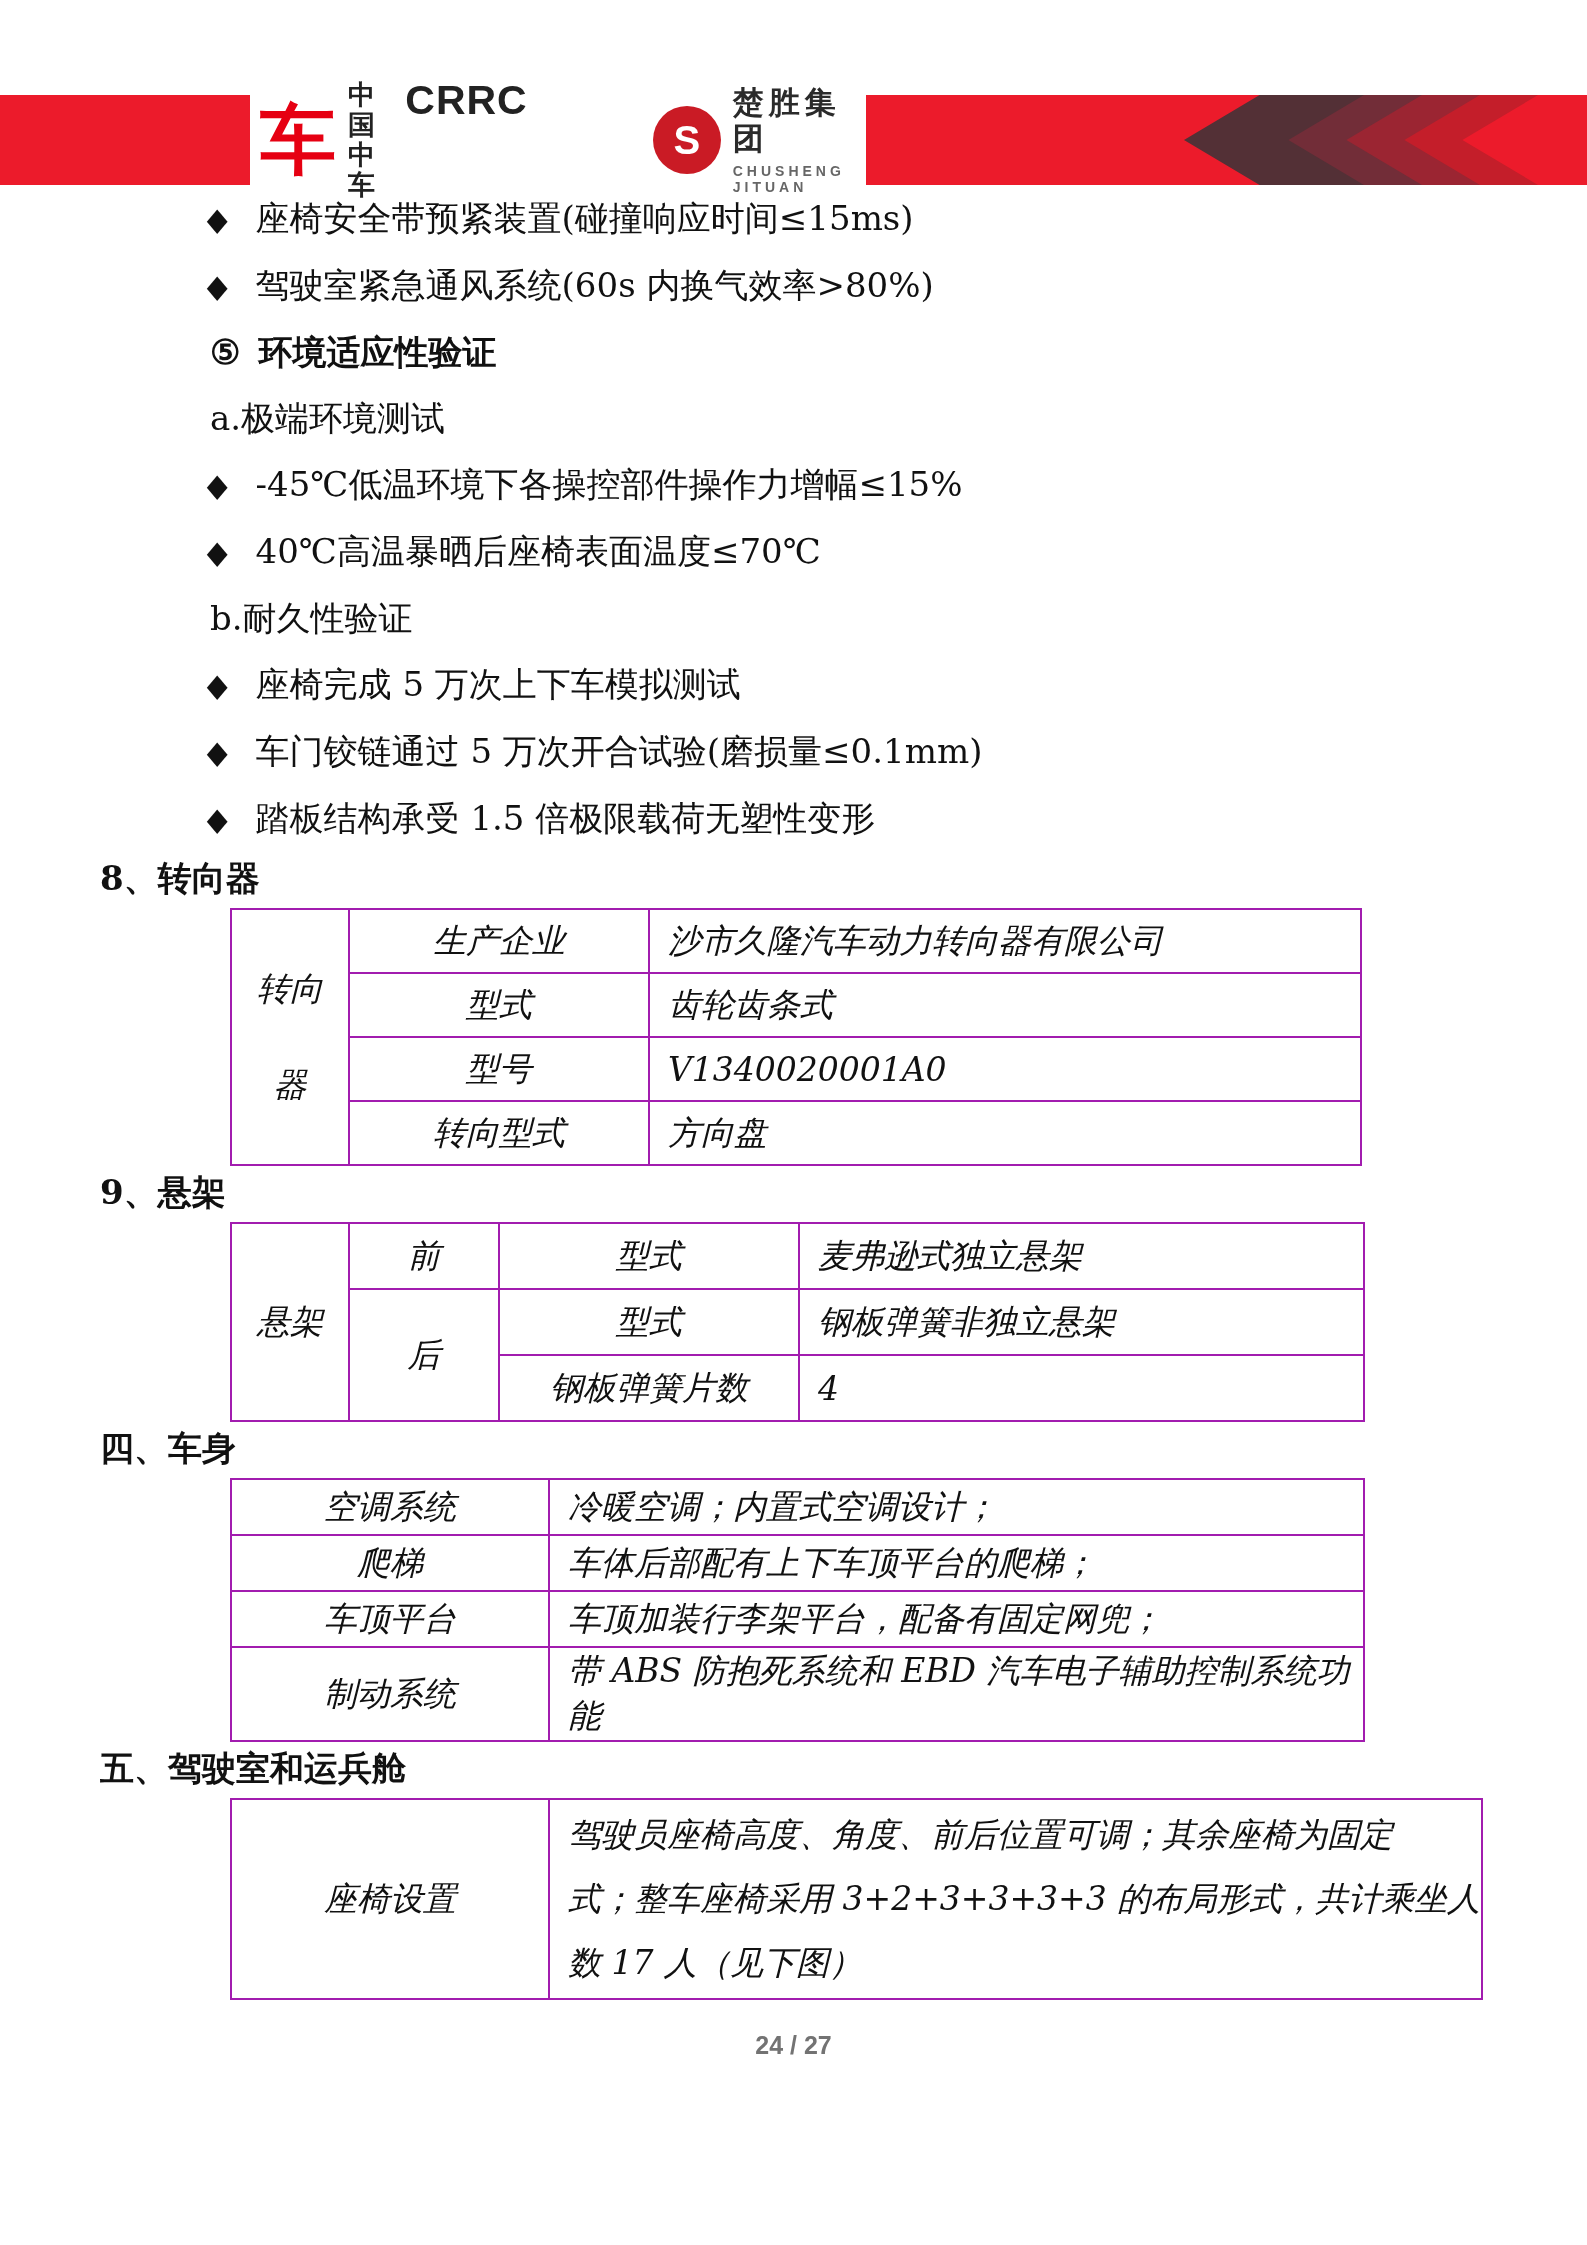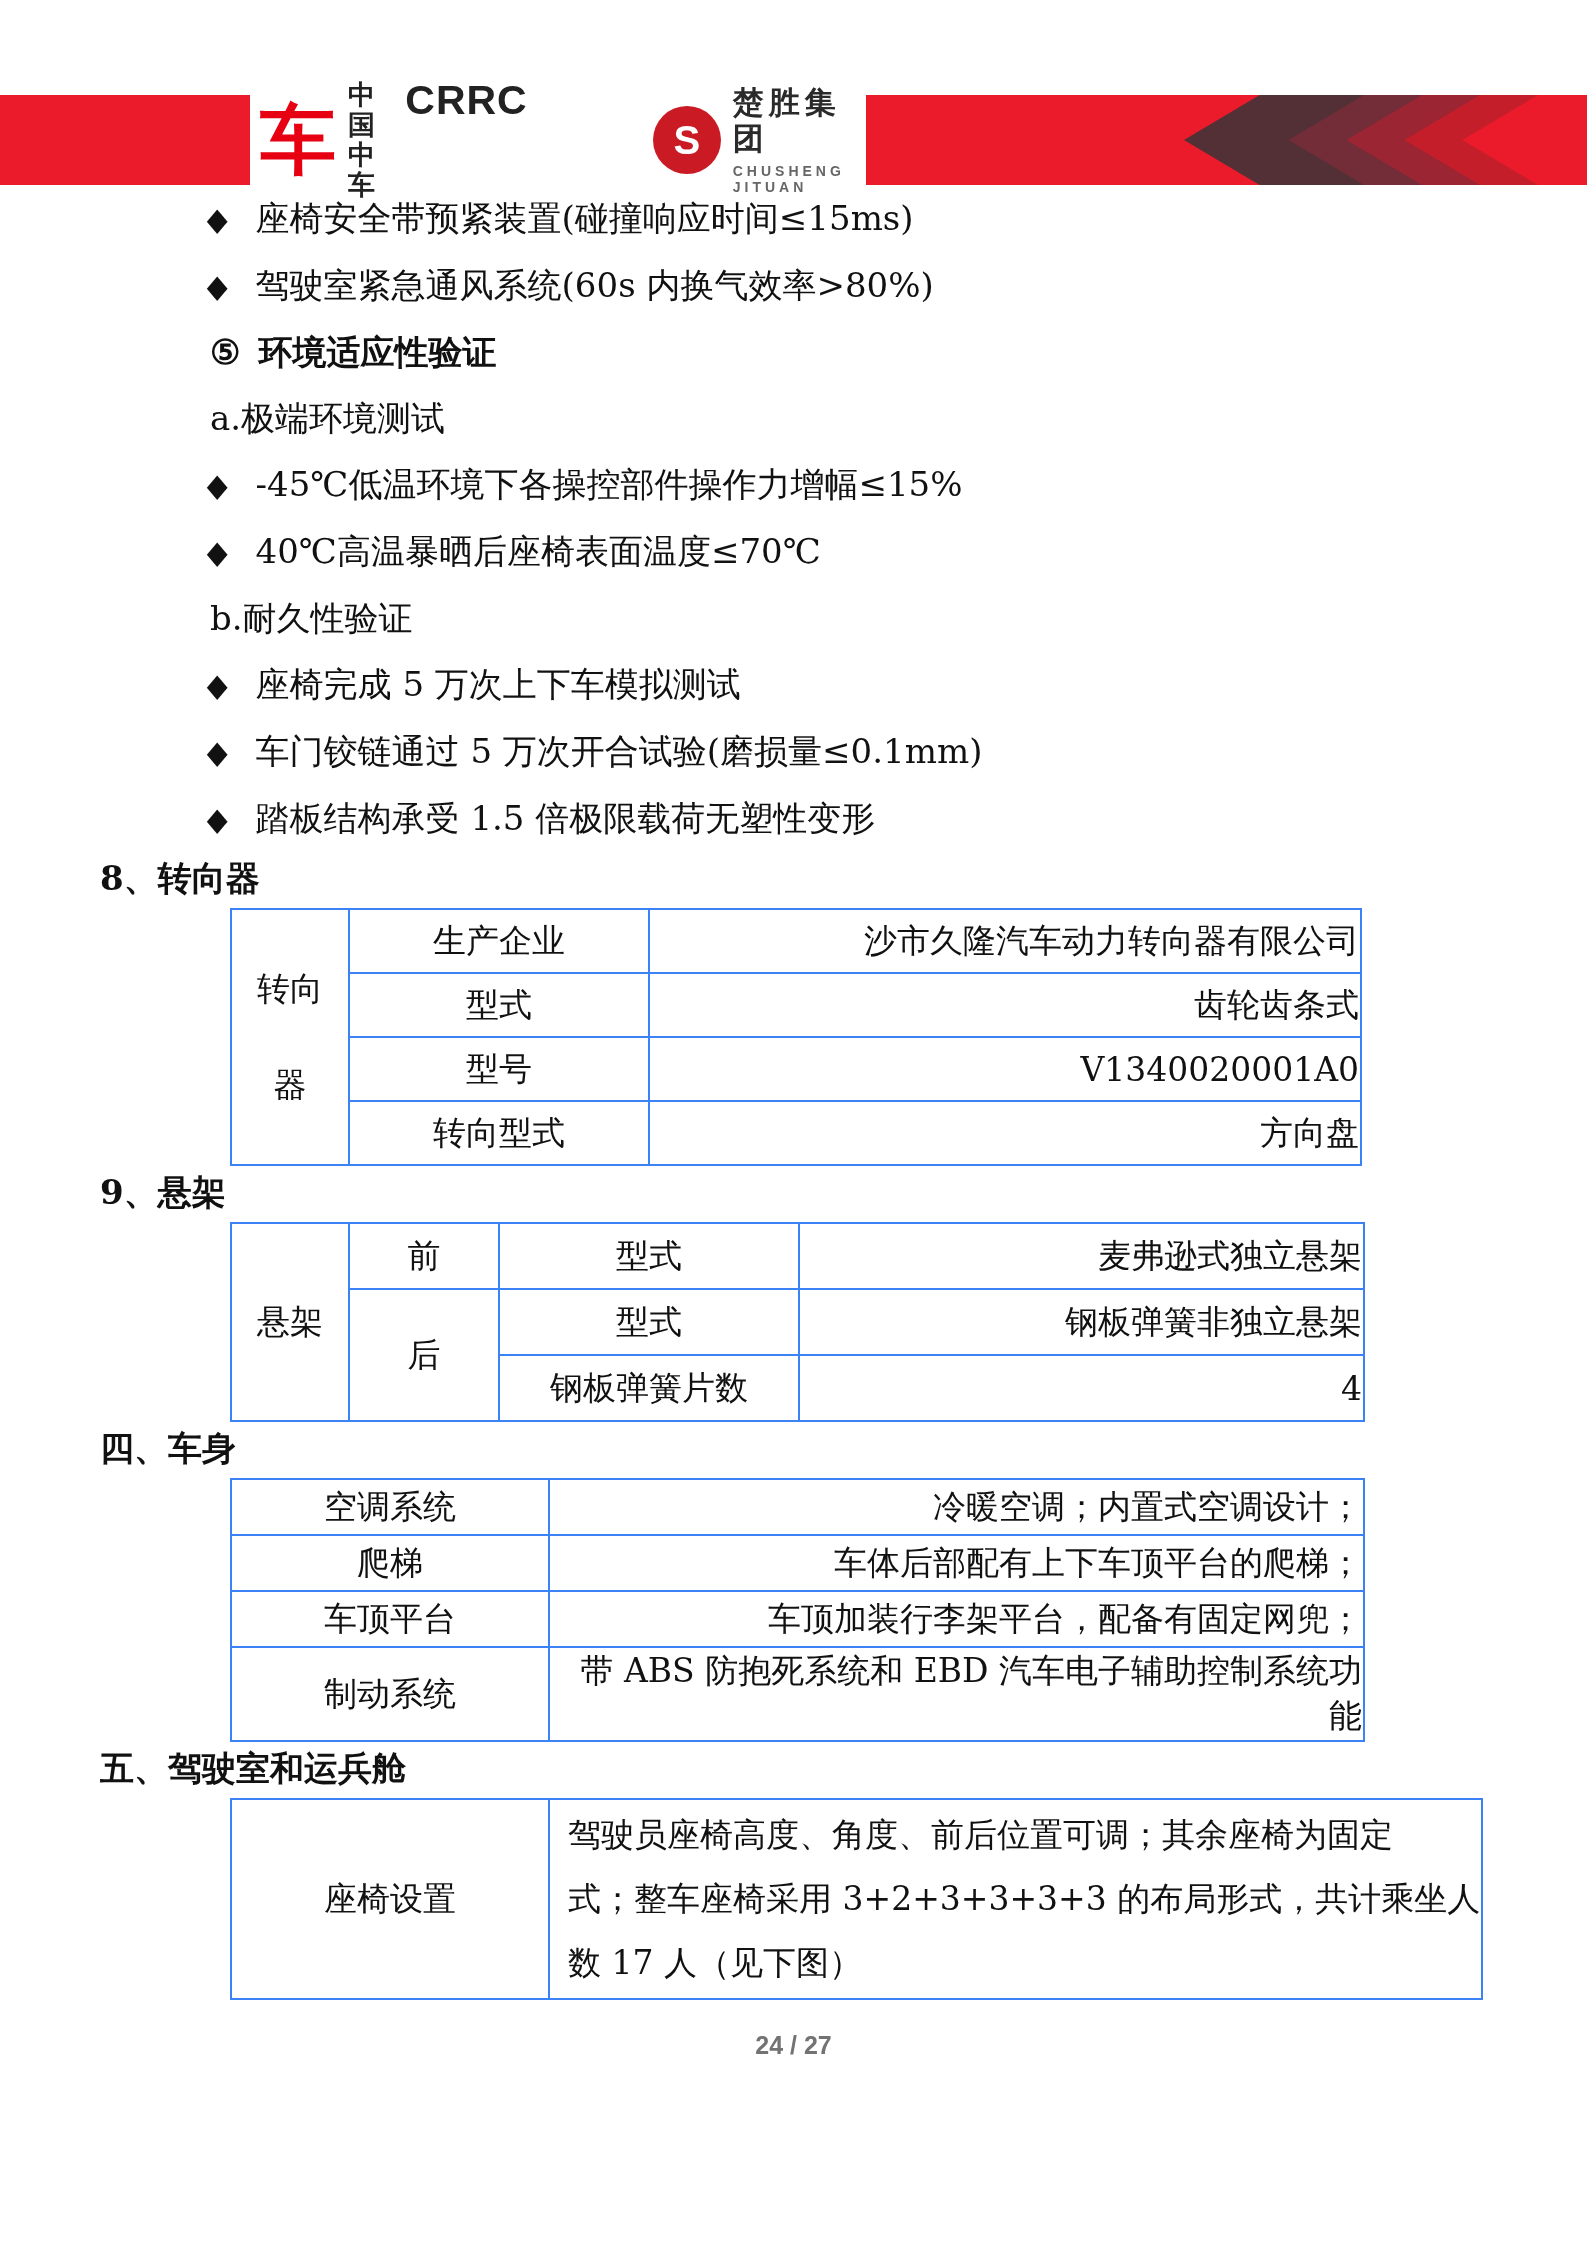--- a/index.html
+++ b/index.html
@@ -39,23 +39,23 @@
   
   .content{position:absolute;top:185px;left:0;width:1587px;}
   .line{font-size:34px;line-height:66px;white-space:nowrap;}
   .bullet-line{padding-left:205px;}
   .diamond{display:inline-block;margin-right:26px;font-size:32px;transform:scaleX(.85);}
   .circled-line{padding-left:210px;font-weight:bold;}
   .circled-num{margin-right:18px;}
   .sub-line{padding-left:210px;}
   .section-heading{padding-left:100px;font-weight:bold;font-size:34px;line-height:52px;}
   table{border-collapse:collapse;table-layout:fixed;margin-left:230px;}
-  td{border:2px solid #3b82f6;font-size:33px;vertical-align:middle;overflow:hidden;}
+  td{border:2px solid #a21caf;font-size:33px;vertical-align:middle;overflow:hidden;font-style:italic;}
   td.lab{text-align:center;}
-  td.val{text-align:right;padding-left:18px;border-radius:12px;}
+  td.val{text-align:left;padding-left:18px;}
   .t8 tr{height:64px;}
   .t9 tr{height:66px;}
   .t4 tr{height:56px;}
   .t5 tr{height:200px;}
   .group-cell{text-align:center;}
   .group-cell .wrapbox{display:inline-block;width:78px;line-height:96px;}
   .cabin-text{padding-left:18px;}
   .cabin-text div{line-height:64px;white-space:nowrap;}
   
   .footer{position:absolute;top:1995px;left:0;width:1587px;text-align:center;

